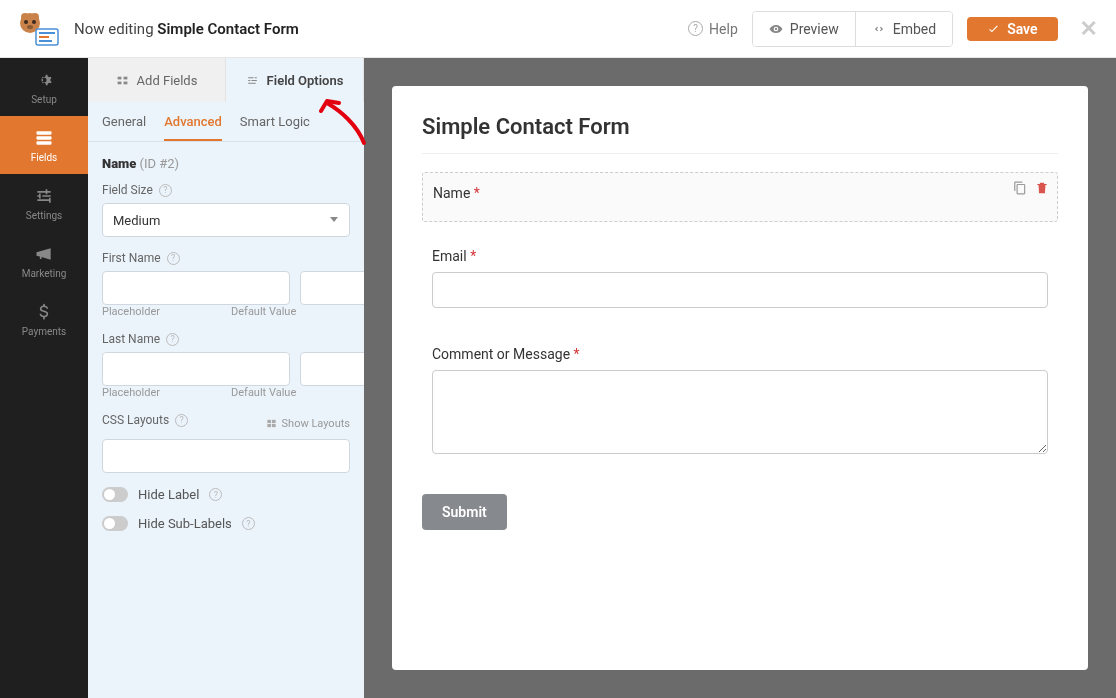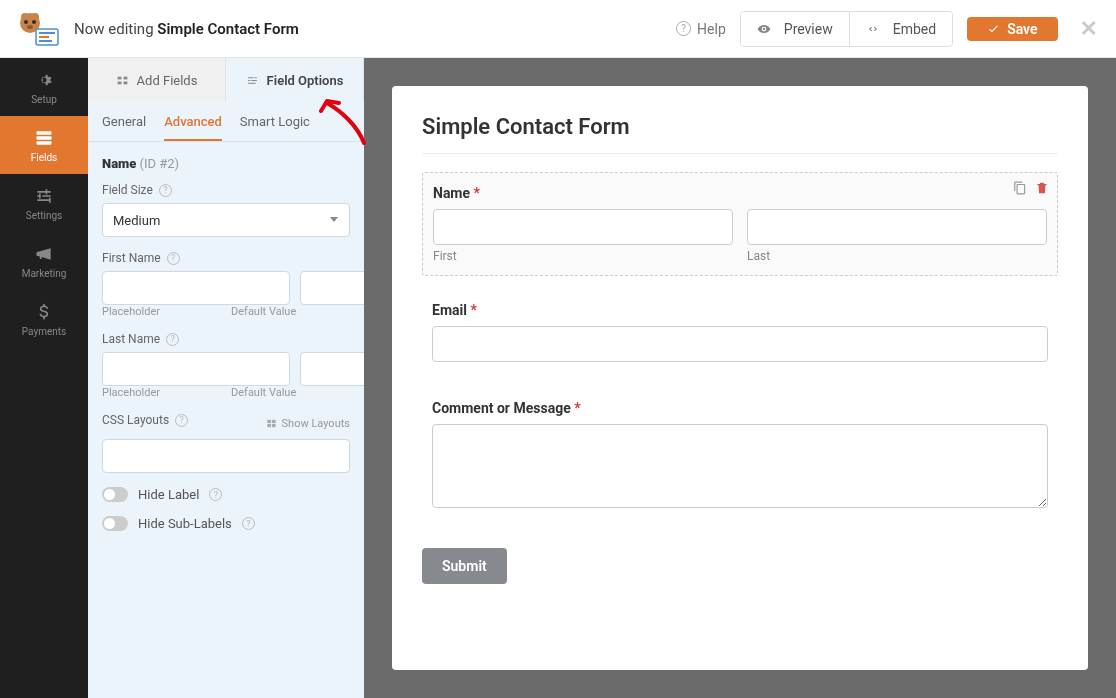--- a/index.html
+++ b/index.html
@@ -6,21 +6,21 @@
 body{background:#fff;width:1116px;height:698px;overflow:hidden;position:relative}
 .topbar{height:58px;border-bottom:1px solid #e5e5e5;display:flex;align-items:center;padding:0 18px 0 12px;background:#fff}
 .mascot{width:48px;height:36px;position:relative;margin-right:14px}
 .mascot svg{width:100%;height:100%}
 .editing{font-size:15px;color:#444}
 .editing b{color:#222;font-weight:600}
 .spacer{flex:1}
 .help{display:flex;align-items:center;color:#777;font-size:14px;margin-right:14px;cursor:pointer}
 .help-ico{width:15px;height:15px;border:1px solid #aaa;border-radius:50%;display:inline-flex;align-items:center;justify-content:center;font-size:10px;color:#aaa;margin-right:6px}
 .btn-group{display:flex;border:1px solid #ddd;border-radius:4px;overflow:hidden;margin-right:14px}
-.tbtn{padding:9px 16px;font-size:14px;color:#555;background:#fff;display:flex;align-items:center;gap:13px;cursor:pointer;border:none}
+.tbtn{padding:9px 16px;font-size:14px;color:#555;background:#fff;display:flex;align-items:center;gap:7px;cursor:pointer;border:none}
 .tbtn + .tbtn{border-left:1px solid #ddd}
 .tbtn svg{width:14px;height:14px;fill:#888}
 .save-btn{background:#e27730;color:#fff;border:none;border-radius:4px;padding:4px 20px;font-size:14px;font-weight:600;display:flex;align-items:center;gap:7px;cursor:pointer}
 .save-btn svg{width:13px;height:13px;fill:#fff}
 .close-x{font-size:22px;color:#ccc;margin-left:22px;cursor:pointer;font-weight:bold}
 .workspace{display:flex;height:640px}
 .leftnav{width:88px;background:#1f1f1f;display:flex;flex-direction:column}
 .nav-item{height:58px;display:flex;flex-direction:column;align-items:center;justify-content:center;color:#888;font-size:10px;cursor:pointer;gap:4px}
 .nav-item.active{background:#e27730;color:#fff}
 .nav-item svg{width:20px;height:20px;fill:currentColor}
@@ -52,21 +52,21 @@
 .toggle-row{display:flex;align-items:center;gap:10px;margin-top:14px;font-size:13px;color:#555}
 .switch{width:26px;height:15px;background:#ccc;border-radius:10px;position:relative;cursor:pointer}
 .switch::after{content:"";width:11px;height:11px;background:#fff;border-radius:50%;position:absolute;top:2px;left:2px}
 .canvas-area{flex:1;background:#6b6b6b;padding:28px;position:relative}
 .formbox{background:#fff;border-radius:4px;padding:28px 30px 40px;height:100%;overflow:auto}
 .form-title{font-size:22px;font-weight:600;color:#333;padding-bottom:14px;border-bottom:1px solid #eee;margin-bottom:18px}
 .field-block{padding:12px 10px;border-radius:3px;margin-bottom:14px;position:relative}
 .field-block.selected{border:1px dashed #ccc;background:#fafafa}
 .field-actions{position:absolute;right:8px;top:8px;display:flex;gap:8px}
 .field-actions svg{width:14px;height:14px;cursor:pointer}
-.fb-label{font-size:14px;font-weight:700;color:#333;margin-bottom:8px}
+.fb-label{font-size:14px;font-weight:400;color:#333;margin-bottom:8px}
 .req{color:#d63638}
 .name-inputs{display:flex;gap:14px}
 .name-inputs .col{flex:1}
 .name-inputs input{width:100%;height:36px;border:1px solid #ccc;border-radius:4px;padding:0 10px}
 .name-inputs .sl{font-size:12px;color:#888;margin-top:4px}
 .single-input{width:100%;height:36px;border:1px solid #ccc;border-radius:4px;padding:0 10px}
 .textarea{width:100%;height:84px;border:1px solid #ccc;border-radius:4px;padding:8px 10px;resize:both}
 .submit-btn{background:#868a8e;color:#fff;border:none;border-radius:4px;padding:10px 20px;font-size:14px;font-weight:600;margin-top:10px;cursor:pointer}
 .annotation-arrow{position:absolute;left:319px;top:93px;pointer-events:none;z-index:50}
 </style>
@@ -252,24 +252,20 @@
       <div class="field-block selected">
         <div class="field-actions">
           <svg viewBox="0 0 24 24" fill="#999">
               <path d="M16 1H4a2 2 0 00-2 2v14h2V3h12V1zm3 4H8a2 2 0 00-2 2v14a2 2 0 002 2h11a2 2 0 002-2V7a2 2 0 00-2-2zm0 16H8V7h11v14z"></path>
             </svg>
           <svg viewBox="0 0 24 24" fill="#d9534f">
               <path d="M6 7h12l-1 14H7L6 7zm3-4h6l1 2h4v2H4V5h4l1-2z"></path>
             </svg>
         </div>
         <div class="fb-label"><span>Name</span> <span class="req">*</span></div>
-        <div class="name-inputs">
-          <div class="col"><input type="text" style=""><div class="sl">First</div></div>
-          <div class="col"><input type="text" style=""><div class="sl">Last</div></div>
-        </div>
       </div>
       <div class="field-block">
         <div class="fb-label"><span>Email</span> <span class="req">*</span></div>
         <input class="single-input" type="text" style="">
       </div>
       <div class="field-block">
         <div class="fb-label"><span>Comment or Message</span> <span class="req">*</span></div>
         <textarea class="textarea" style=""></textarea>
       </div>
       <button class="submit-btn">Submit</button>

